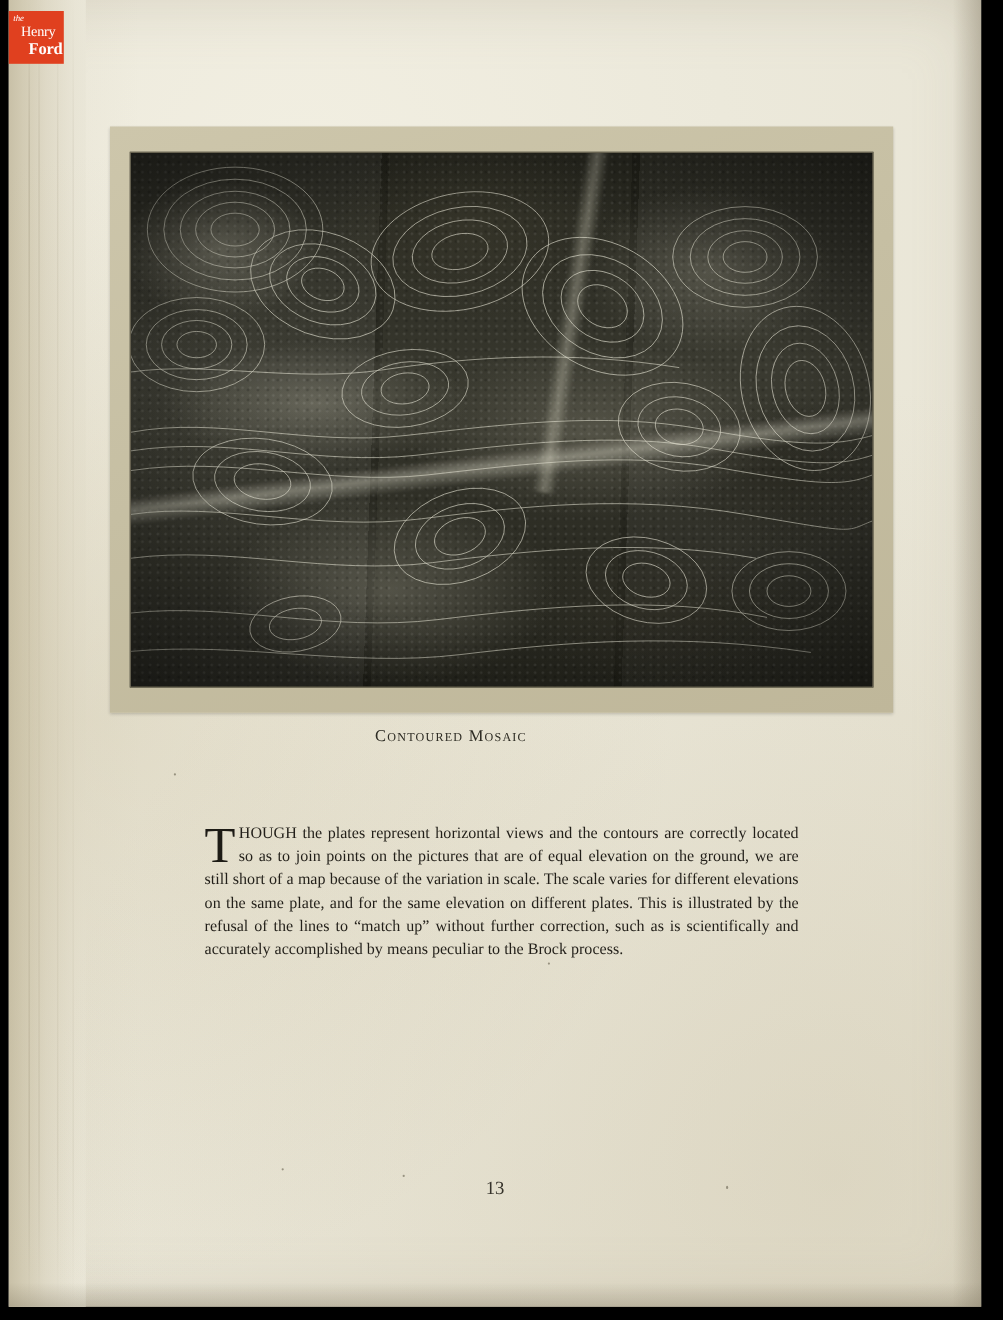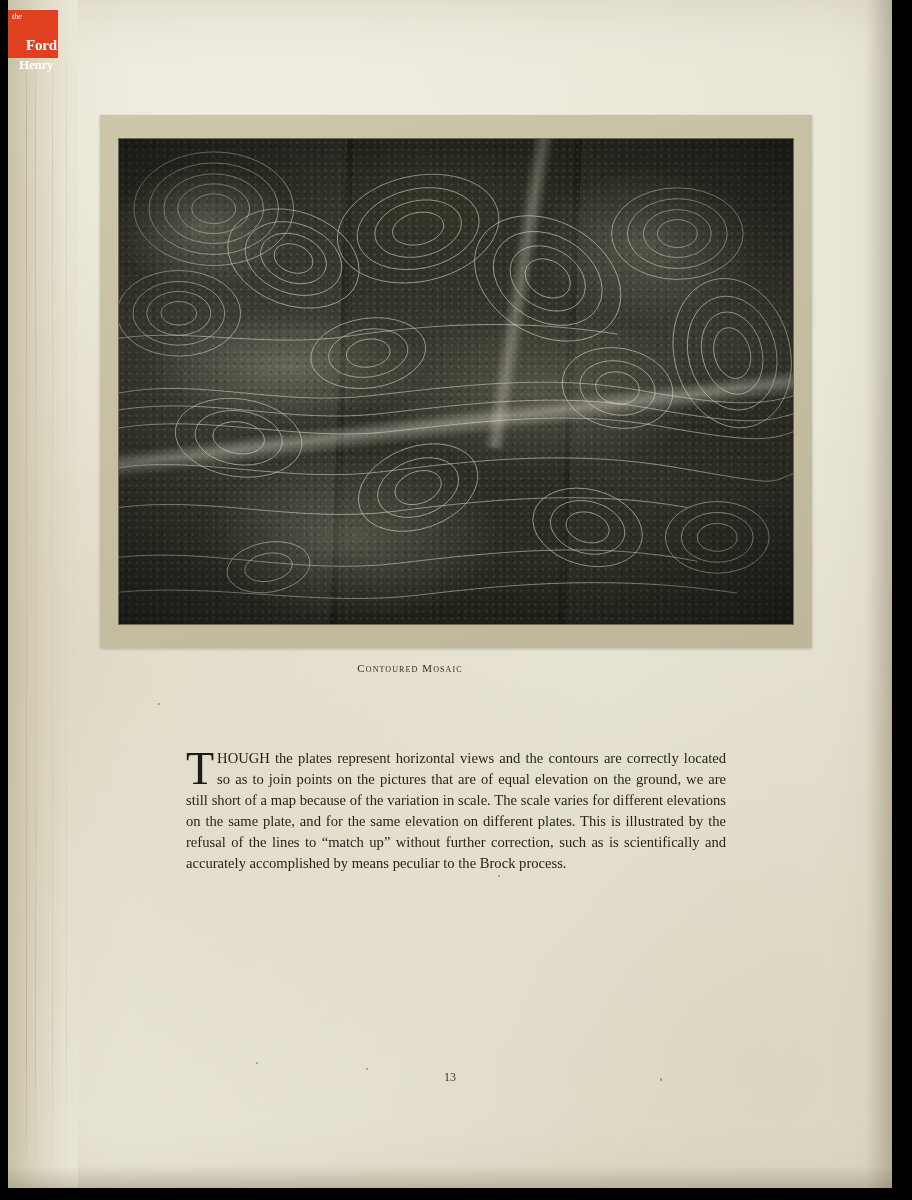--- a/index.html
+++ b/index.html
@@ -104,23 +104,22 @@
   .logo .l-the {
     position: absolute;
     left: 4px; top: 3px;
     font-size: 8px;
     font-style: italic;
   }
   .logo .l-henry {
     position: absolute;
     left: 11px; top: 12px;
     font-size: 13px;
-    font-weight: bold;
+    font-weight: normal;
     letter-spacing: -0.2px;
-    margin-top: 36px;
   }
   .logo .l-ford {
     position: absolute;
     left: 18px; top: 28px;
     font-size: 15px;
     font-weight: bold;
     letter-spacing: -0.2px;
   }
 
   
@@ -211,21 +210,21 @@
   }
 
   
   .plate-caption {
     position: absolute;
     left: 0;
     top: 662px;
     width: 804px;
     text-align: center;
     font-family: "Liberation Serif", serif;
-    font-size: 11px;
+    font-size: 15px;
     letter-spacing: 1.1px;
     color: #2e2c24;
     font-variant: small-caps;
   }
 
   
   .body-block {
     position: absolute;
     left: 178px;
     top: 748px;
@@ -248,21 +247,21 @@
   }
 
   
   .folio {
     position: absolute;
     left: 0;
     top: 1070px;
     width: 884px;
     text-align: center;
     font-family: "Liberation Serif", serif;
-    font-size: 12px;
+    font-size: 17px;
     color: #35322a;
   }
 
   
   .speck { position: absolute; background: rgba(90,84,66,0.55); border-radius: 50%; }
 </style>
 </head>
 <body>
 
 <div id="page-root">

